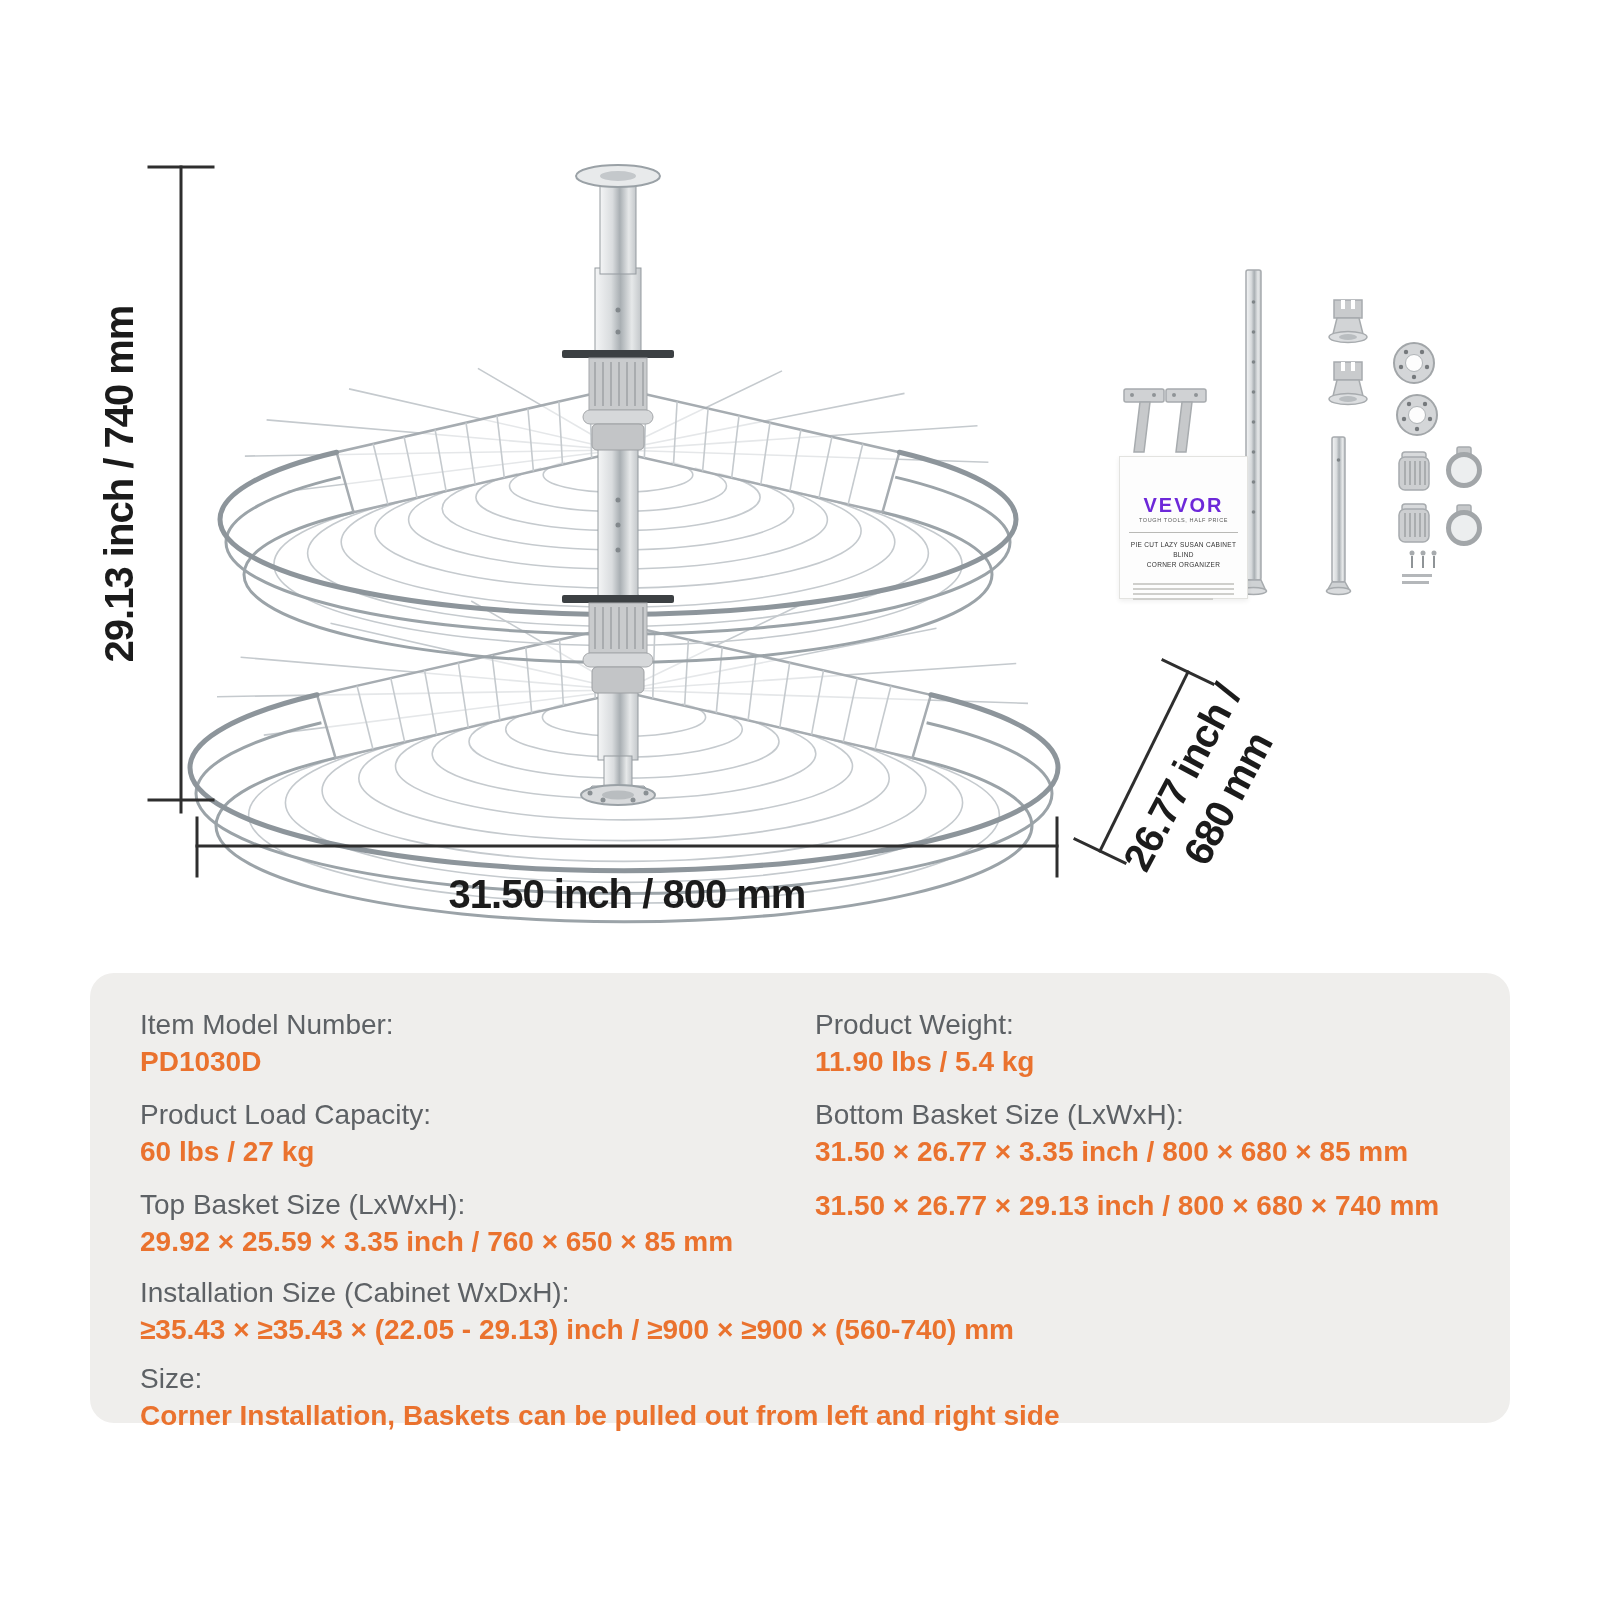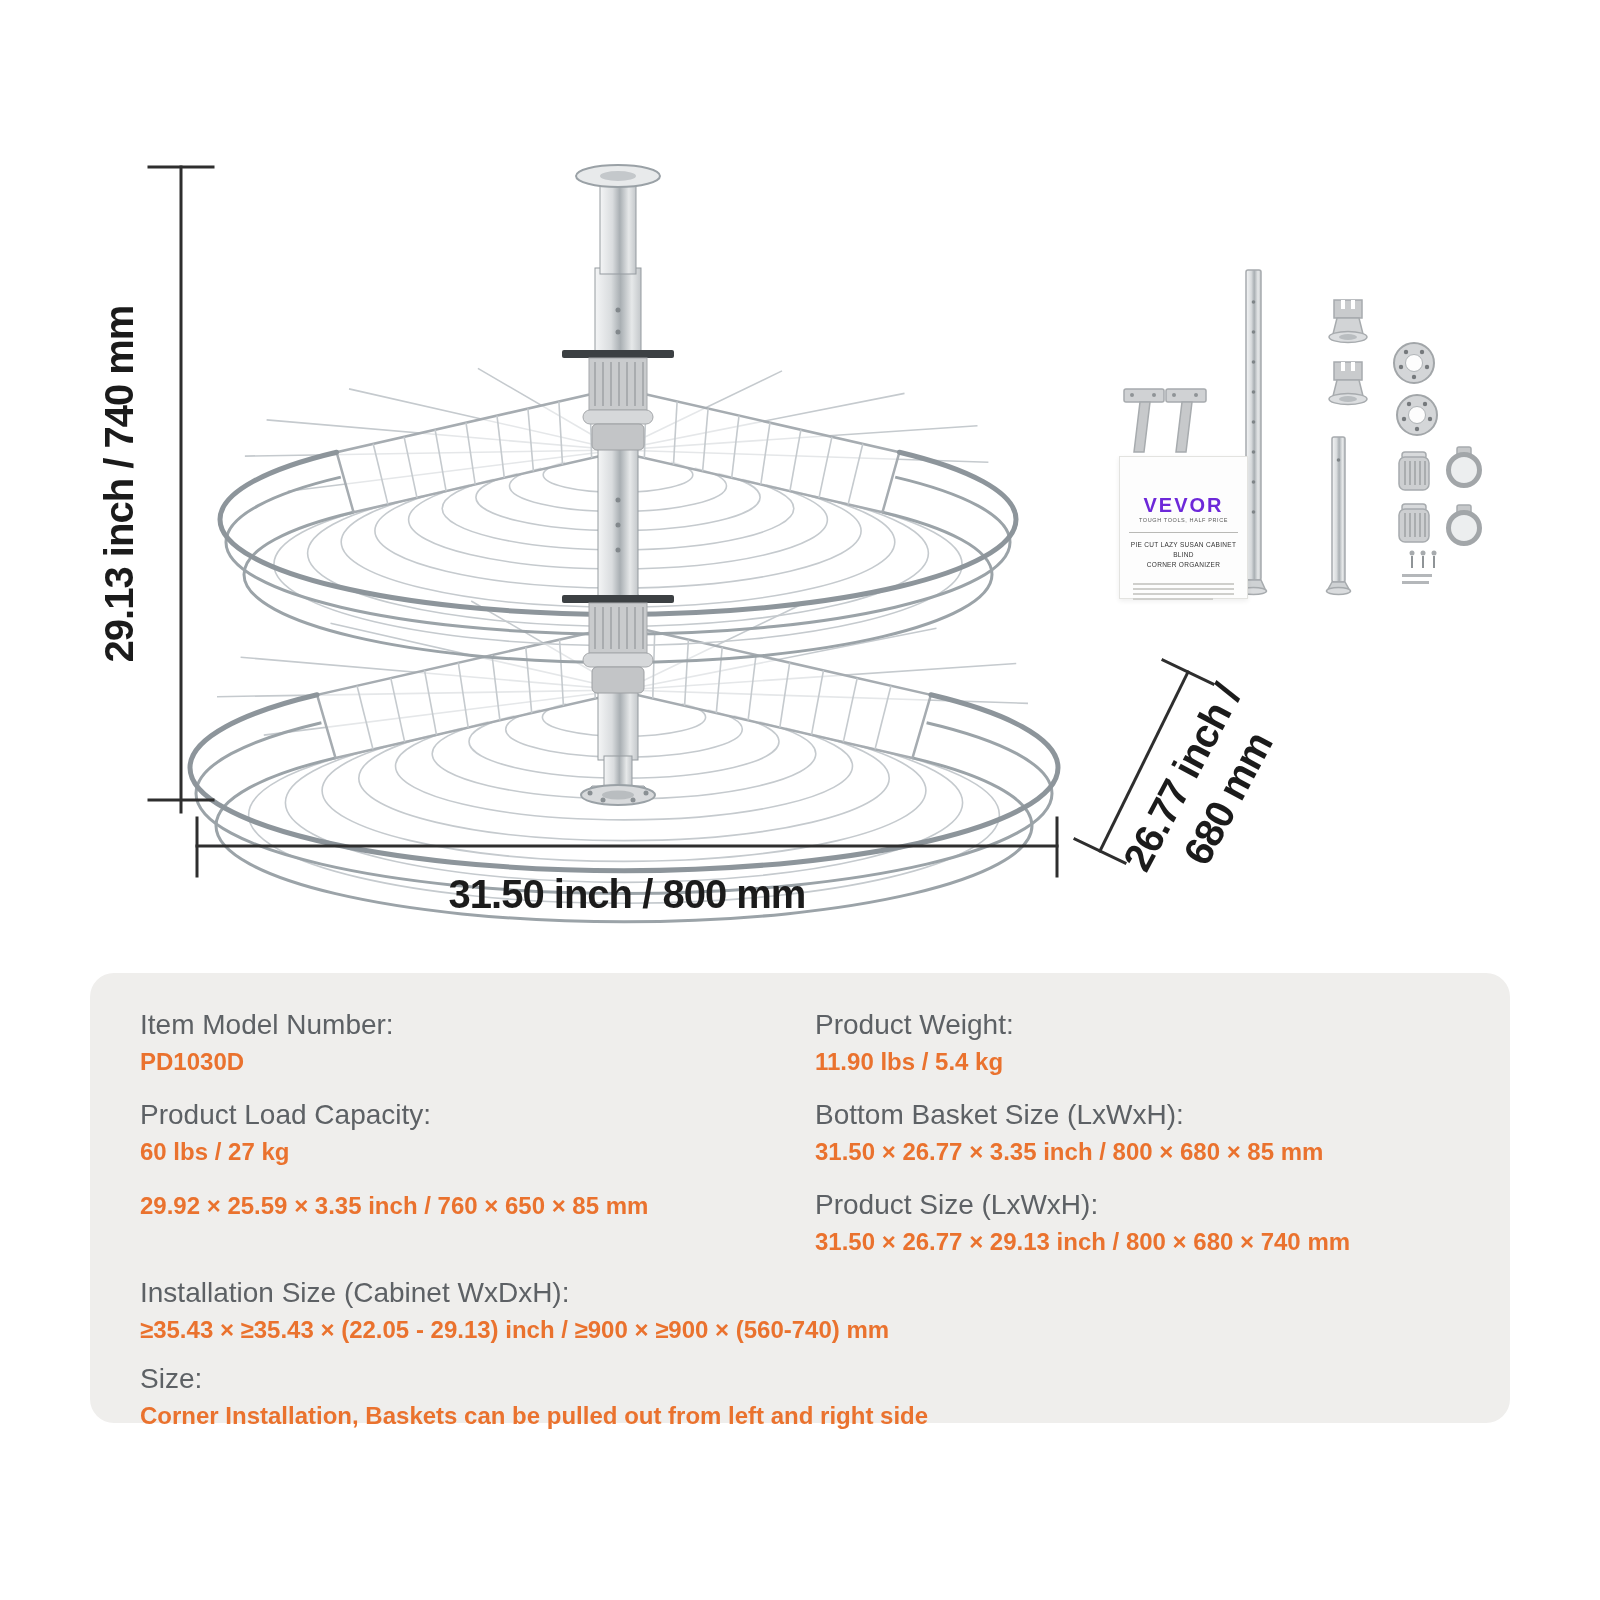--- a/index.html
+++ b/index.html
@@ -23,21 +23,21 @@
   .manual-divider{height:1px;background:#b9b9b6;margin:9px 9px 7px;}
   .manual-title{font-size:6.5px;color:#333;line-height:10px;letter-spacing:.3px;}
   .manual-fineprint{margin-top:13px;}
   .manual-fineprint i{display:block;height:2px;background:#cfcfcc;margin:3px 13px 0;}
   .manual-fineprint i:last-child{margin-right:34px;}
   
   .panel{position:absolute;left:90px;top:973px;width:1420px;height:450px;
          background:var(--panel,#efeeec);border-radius:24px;}
   .spec{position:absolute;}
   .spec-label{font-size:28px;color:var(--label,#5d6165);line-height:36px;white-space:nowrap;}
-  .spec-value{font-size:24px;font-weight:700;color:var(--accent,#ea722e);line-height:37px;white-space:nowrap;}
+  .spec-value{font-size:28px;font-weight:700;color:var(--accent,#ea722e);line-height:37px;white-space:nowrap;}
 </style>
 </head>
 <body>
 
 <div class="canvas">
 
   <svg width="1600" height="950" viewBox="0 0 1600 950">
     <defs>
       <linearGradient id="chrome" x1="0" y1="0" x2="1" y2="0">
         <stop offset="0" stop-color="#f4f5f6"></stop>
@@ -334,24 +334,24 @@
     </div>
     <div class="spec" style="left:50px;top:124px">
       <div class="spec-label">Product Load Capacity:</div>
       <div class="spec-value">60 lbs / 27 kg</div>
     </div>
     <div class="spec" style="left:725px;top:124px">
       <div class="spec-label">Bottom Basket Size (LxWxH):</div>
       <div class="spec-value">31.50 × 26.77 × 3.35 inch / 800 × 680 × 85 mm</div>
     </div>
     <div class="spec" style="left:50px;top:214px">
+      <div class="spec-label">Top Basket Size (LxWxH):</div>
       <div class="spec-value">29.92 × 25.59 × 3.35 inch / 760 × 650 × 85 mm</div>
     </div>
     <div class="spec" style="left:725px;top:214px">
-      <div class="spec-label">Product Size (LxWxH):</div>
       <div class="spec-value">31.50 × 26.77 × 29.13 inch / 800 × 680 × 740 mm</div>
     </div>
     <div class="spec" style="left:50px;top:302px">
       <div class="spec-label">Installation Size (Cabinet WxDxH):</div>
       <div class="spec-value">≥35.43 × ≥35.43 × (22.05 - 29.13) inch / ≥900 × ≥900 × (560-740) mm</div>
     </div>
     <div class="spec" style="left:50px;top:388px">
       <div class="spec-label">Size:</div>
       <div class="spec-value">Corner Installation, Baskets can be pulled out from left and right side</div>
     </div>

